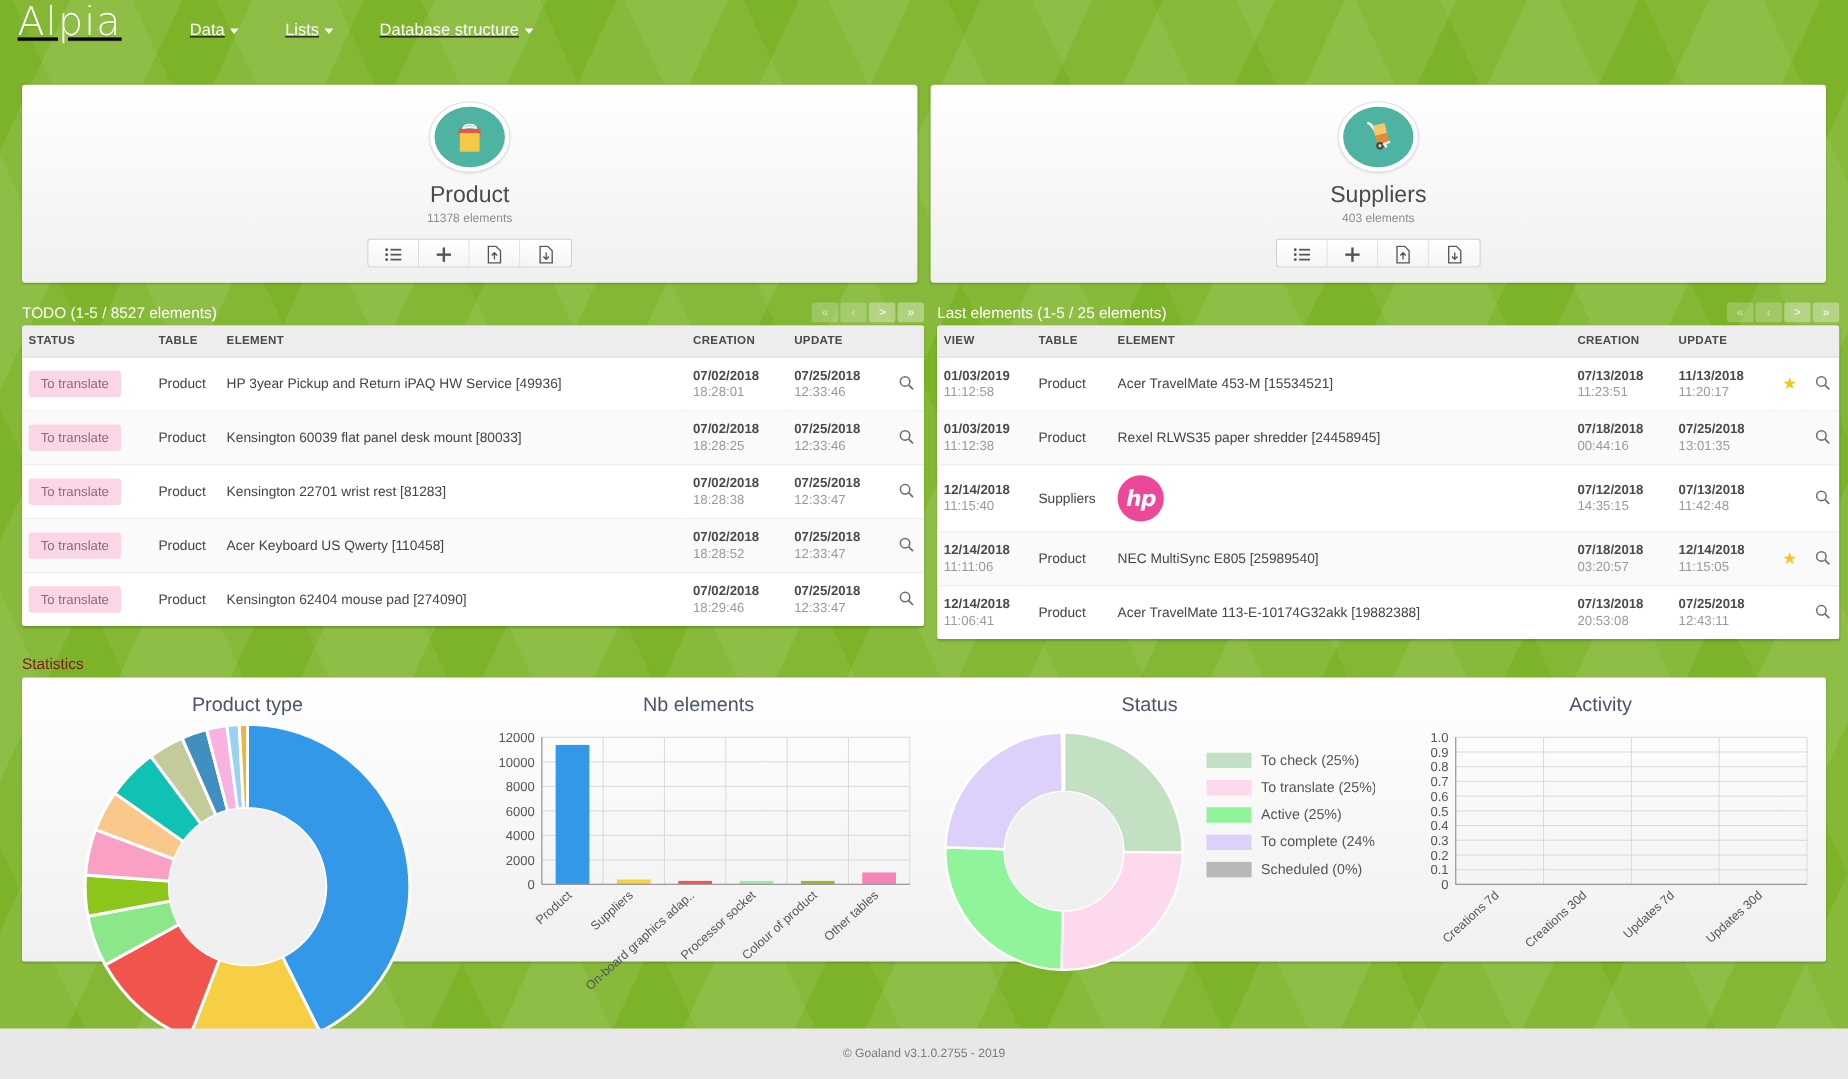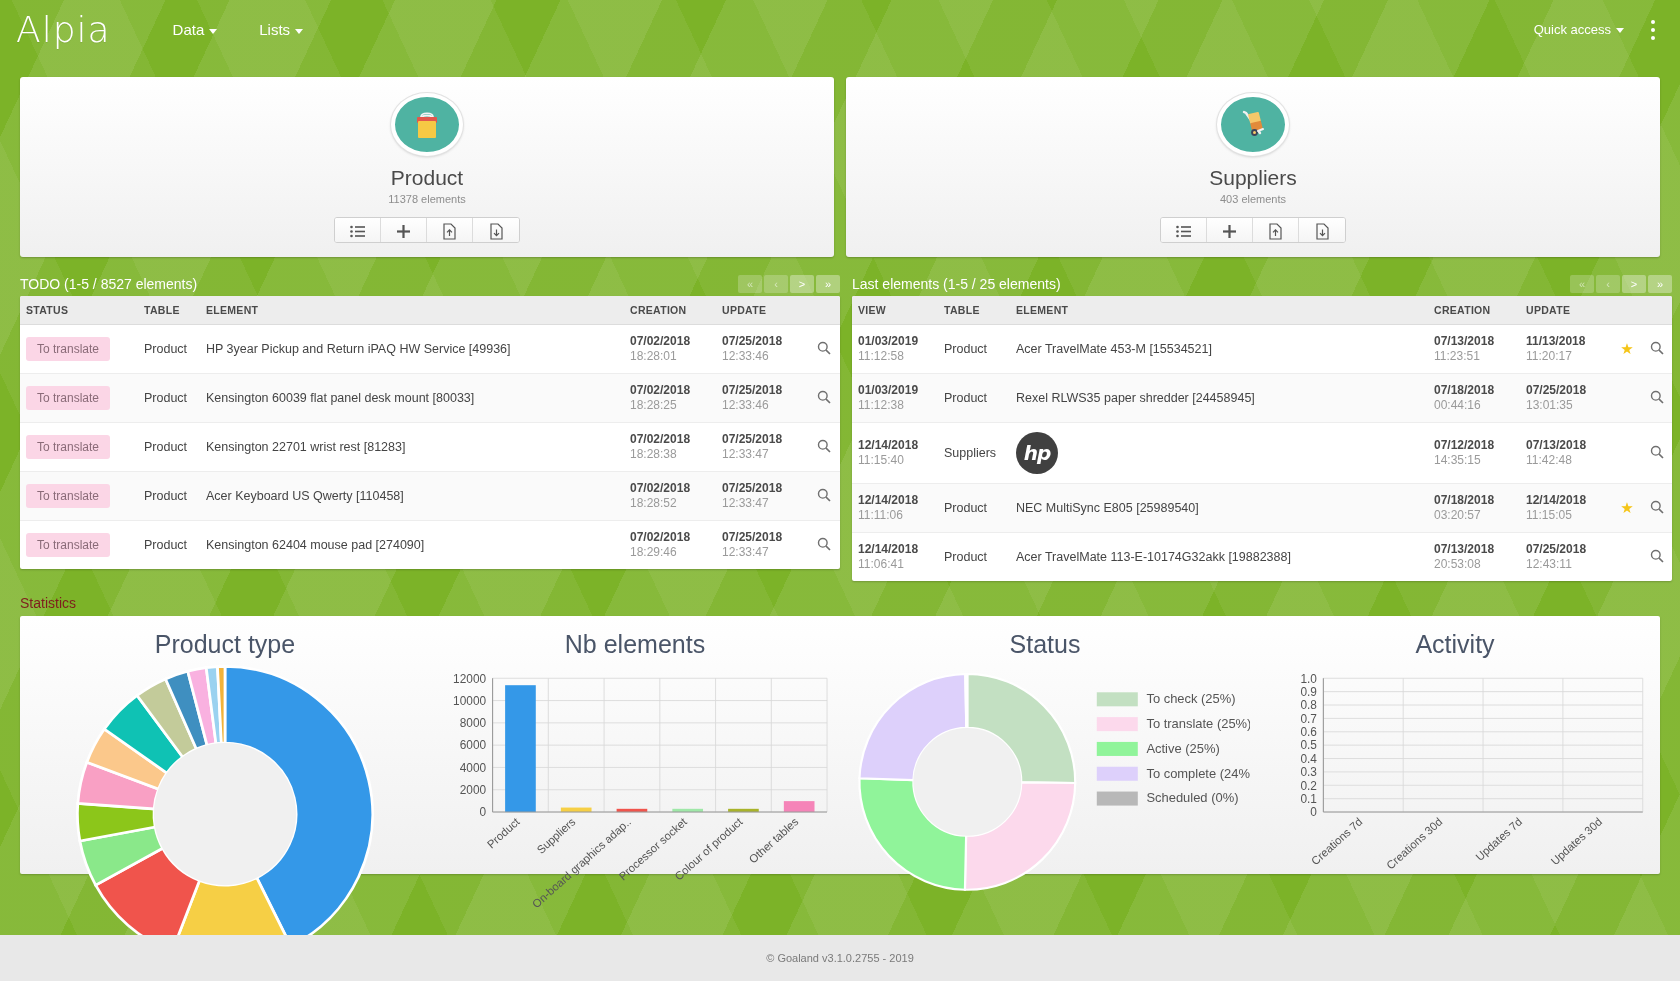--- a/index.html
+++ b/index.html
@@ -31,22 +31,23 @@
         rgba(255,255,255,0.06) 70px,
         rgba(255,255,255,0.06) 168px),
       #7cb328;
     pointer-events: none;
   }
 
   
   .navbar {
     position: relative; z-index: 5;
     height: 59px;
-    display: flex; align-items: center;
+    display: flex; align-items: flex-start;
     padding-left: 16px;
+    text-decoration: underline;
   }
   .brand {
     color: #fff; font-size: 36px; letter-spacing: 1px;
     font-weight: 300; margin-right: 46px;
     font-family: "DejaVu Sans", sans-serif;
     text-shadow: 0 1px 1px rgba(0,0,0,.08);
   }
   .nav-items { display: flex; align-items: center; gap: 10px; }
   .nav-item {
     color: #fff; font-size: 15px; padding: 19px 16px;
@@ -162,21 +163,21 @@
     white-space: nowrap;
   }
   .dt { line-height: 1.25; white-space: nowrap; }
   .dt .d { color: #4a4a4a; font-weight: bold; font-size: 12px; }
   .dt .t { color: #9a9a9a; font-size: 12px; }
   .act { text-align: center; width: 30px; }
   .icn { color: #777; cursor: pointer; display:inline-block; }
   .star { color: #f5c518; font-size: 15px; cursor: pointer; }
   .hp-logo {
     width: 42px; height: 42px; border-radius: 50%;
-    background: #404040; display: inline-flex;
+    background: #ec4899; display: inline-flex;
     align-items: center; justify-content: center;
     color: #fff; font-style: italic; font-weight: bold;
     font-size: 20px; font-family: "DejaVu Sans", sans-serif;
     letter-spacing: -1px;
   }
 
   
   .stats-wrap { position: relative; z-index: 5; padding: 14px 20px 0 20px; }
   .stats-title { color: #7f1d1d; font-size: 14px; margin-bottom: 5px; }
   .stats-body {
@@ -186,21 +187,21 @@
     display: flex;
     height: 258px;
     padding: 8px 0 4px 0;
   }
   .chart-cell {
     flex: 1; min-width: 0;
     display: flex; flex-direction: column; align-items: center;
     position: relative;
   }
   .chart-title {
-    font-size: 25px; color: #4a5568; font-weight: 400;
+    font-size: 18px; color: #4a5568; font-weight: 400;
     margin-top: 6px; margin-bottom: 2px;
   }
   .chart-area { flex: 1; width: 100%; position: relative; }
   .chart-area svg { display: block; width: 100%; height: 100%; }
 
   .footer {
     position: absolute; left: 0; right: 0; bottom: 0;
     height: 46px; display: flex; align-items: center; justify-content: center;
     font-size: 11px; color: #7a7a7a;
     background: #e8e8e8;
@@ -215,30 +216,23 @@
 
   <div class="navbar">
     <div class="brand">Alpia</div>
     <div class="nav-items">
       <div class="nav-item">
         <span>Data</span><span class="caret"></span>
       </div>
       <div class="nav-item">
         <span>Lists</span><span class="caret"></span>
       </div>
-    </div>
-    <div class="nav-right">
-      <div class="quick-access">
-        <span>Quick access</span><span class="caret"></span>
-      </div>
-      <div class="kebab">
-          <i></i>
-          <i></i>
-          <i></i>
-        </div>
+      <div class="nav-item">
+        <span>Database structure</span><span class="caret"></span>
+      </div>
     </div>
   </div>
 
   <div class="tiles">
     <div class="tile">
       <div class="tile-icon">
         <svg width="40" height="40" viewBox="0 0 40 40">
           <path d="M13 16 C13 10, 27 10, 27 16" fill="none" stroke="#f4f4f4" stroke-width="2"></path>
           <rect x="10" y="13" width="20" height="6" rx="1" fill="#e2574c"></rect>
           <rect x="11" y="17" width="18" height="17" rx="1" fill="#f6c944"></rect>

